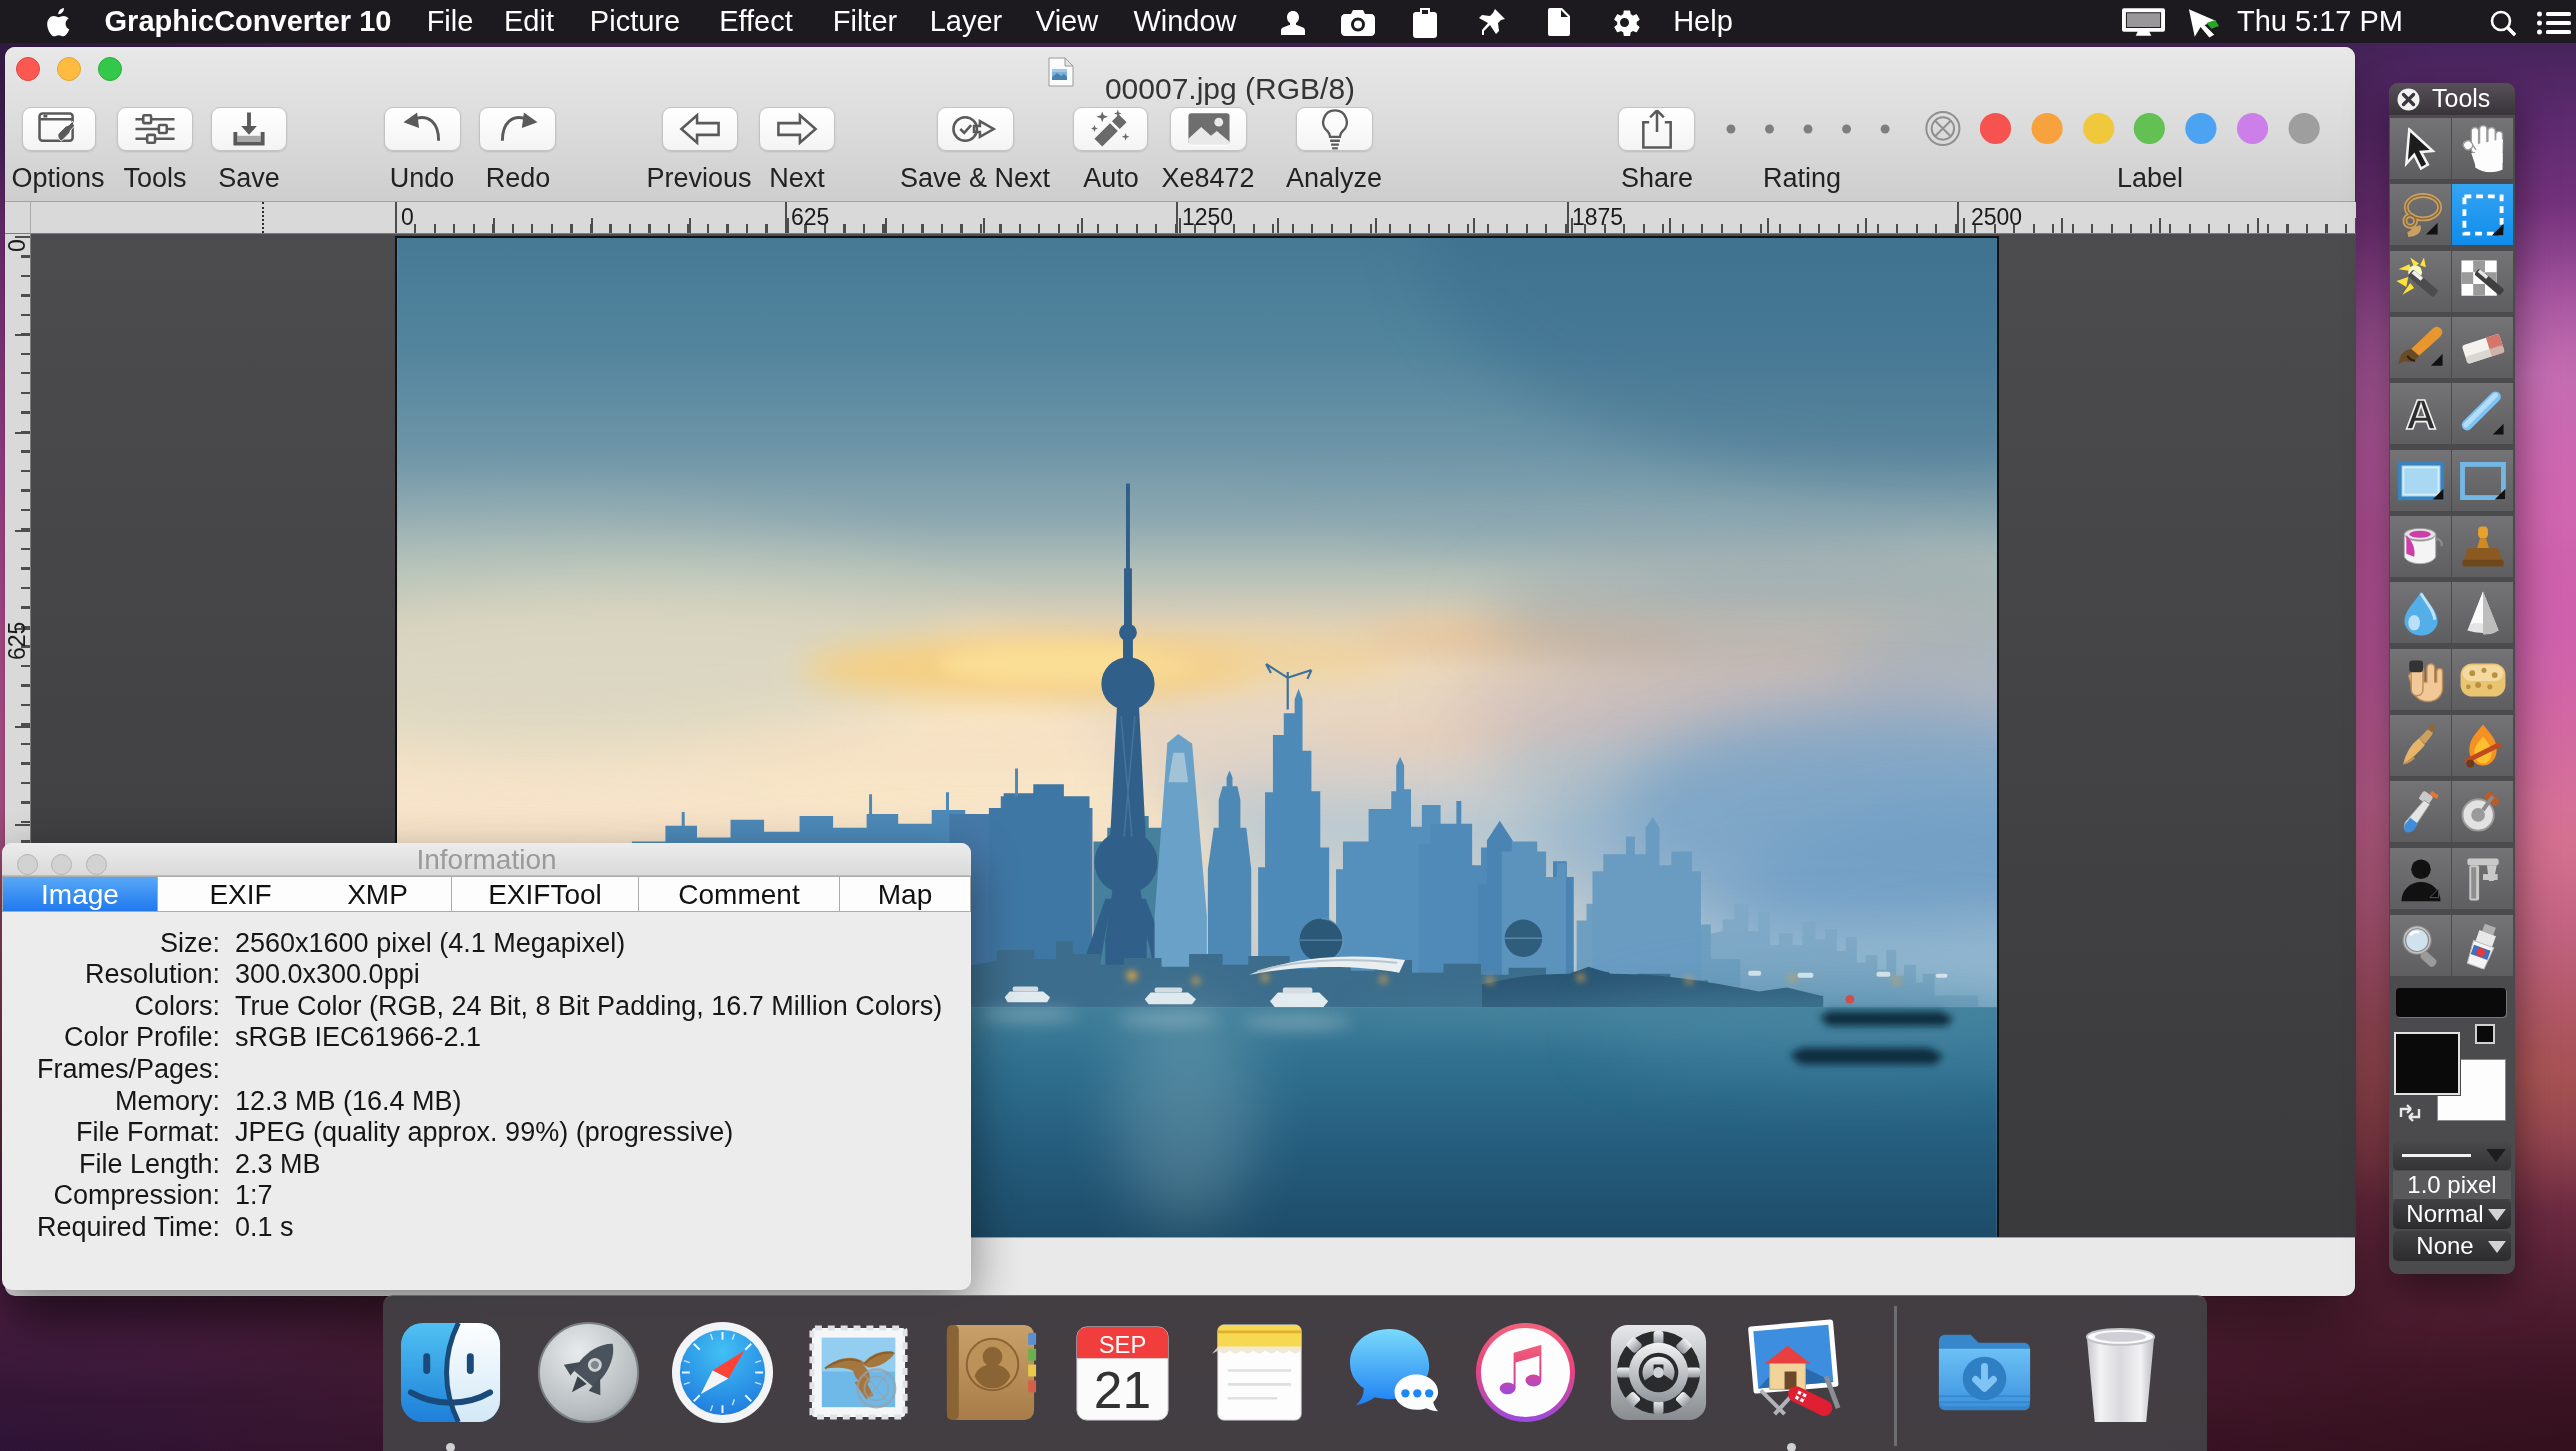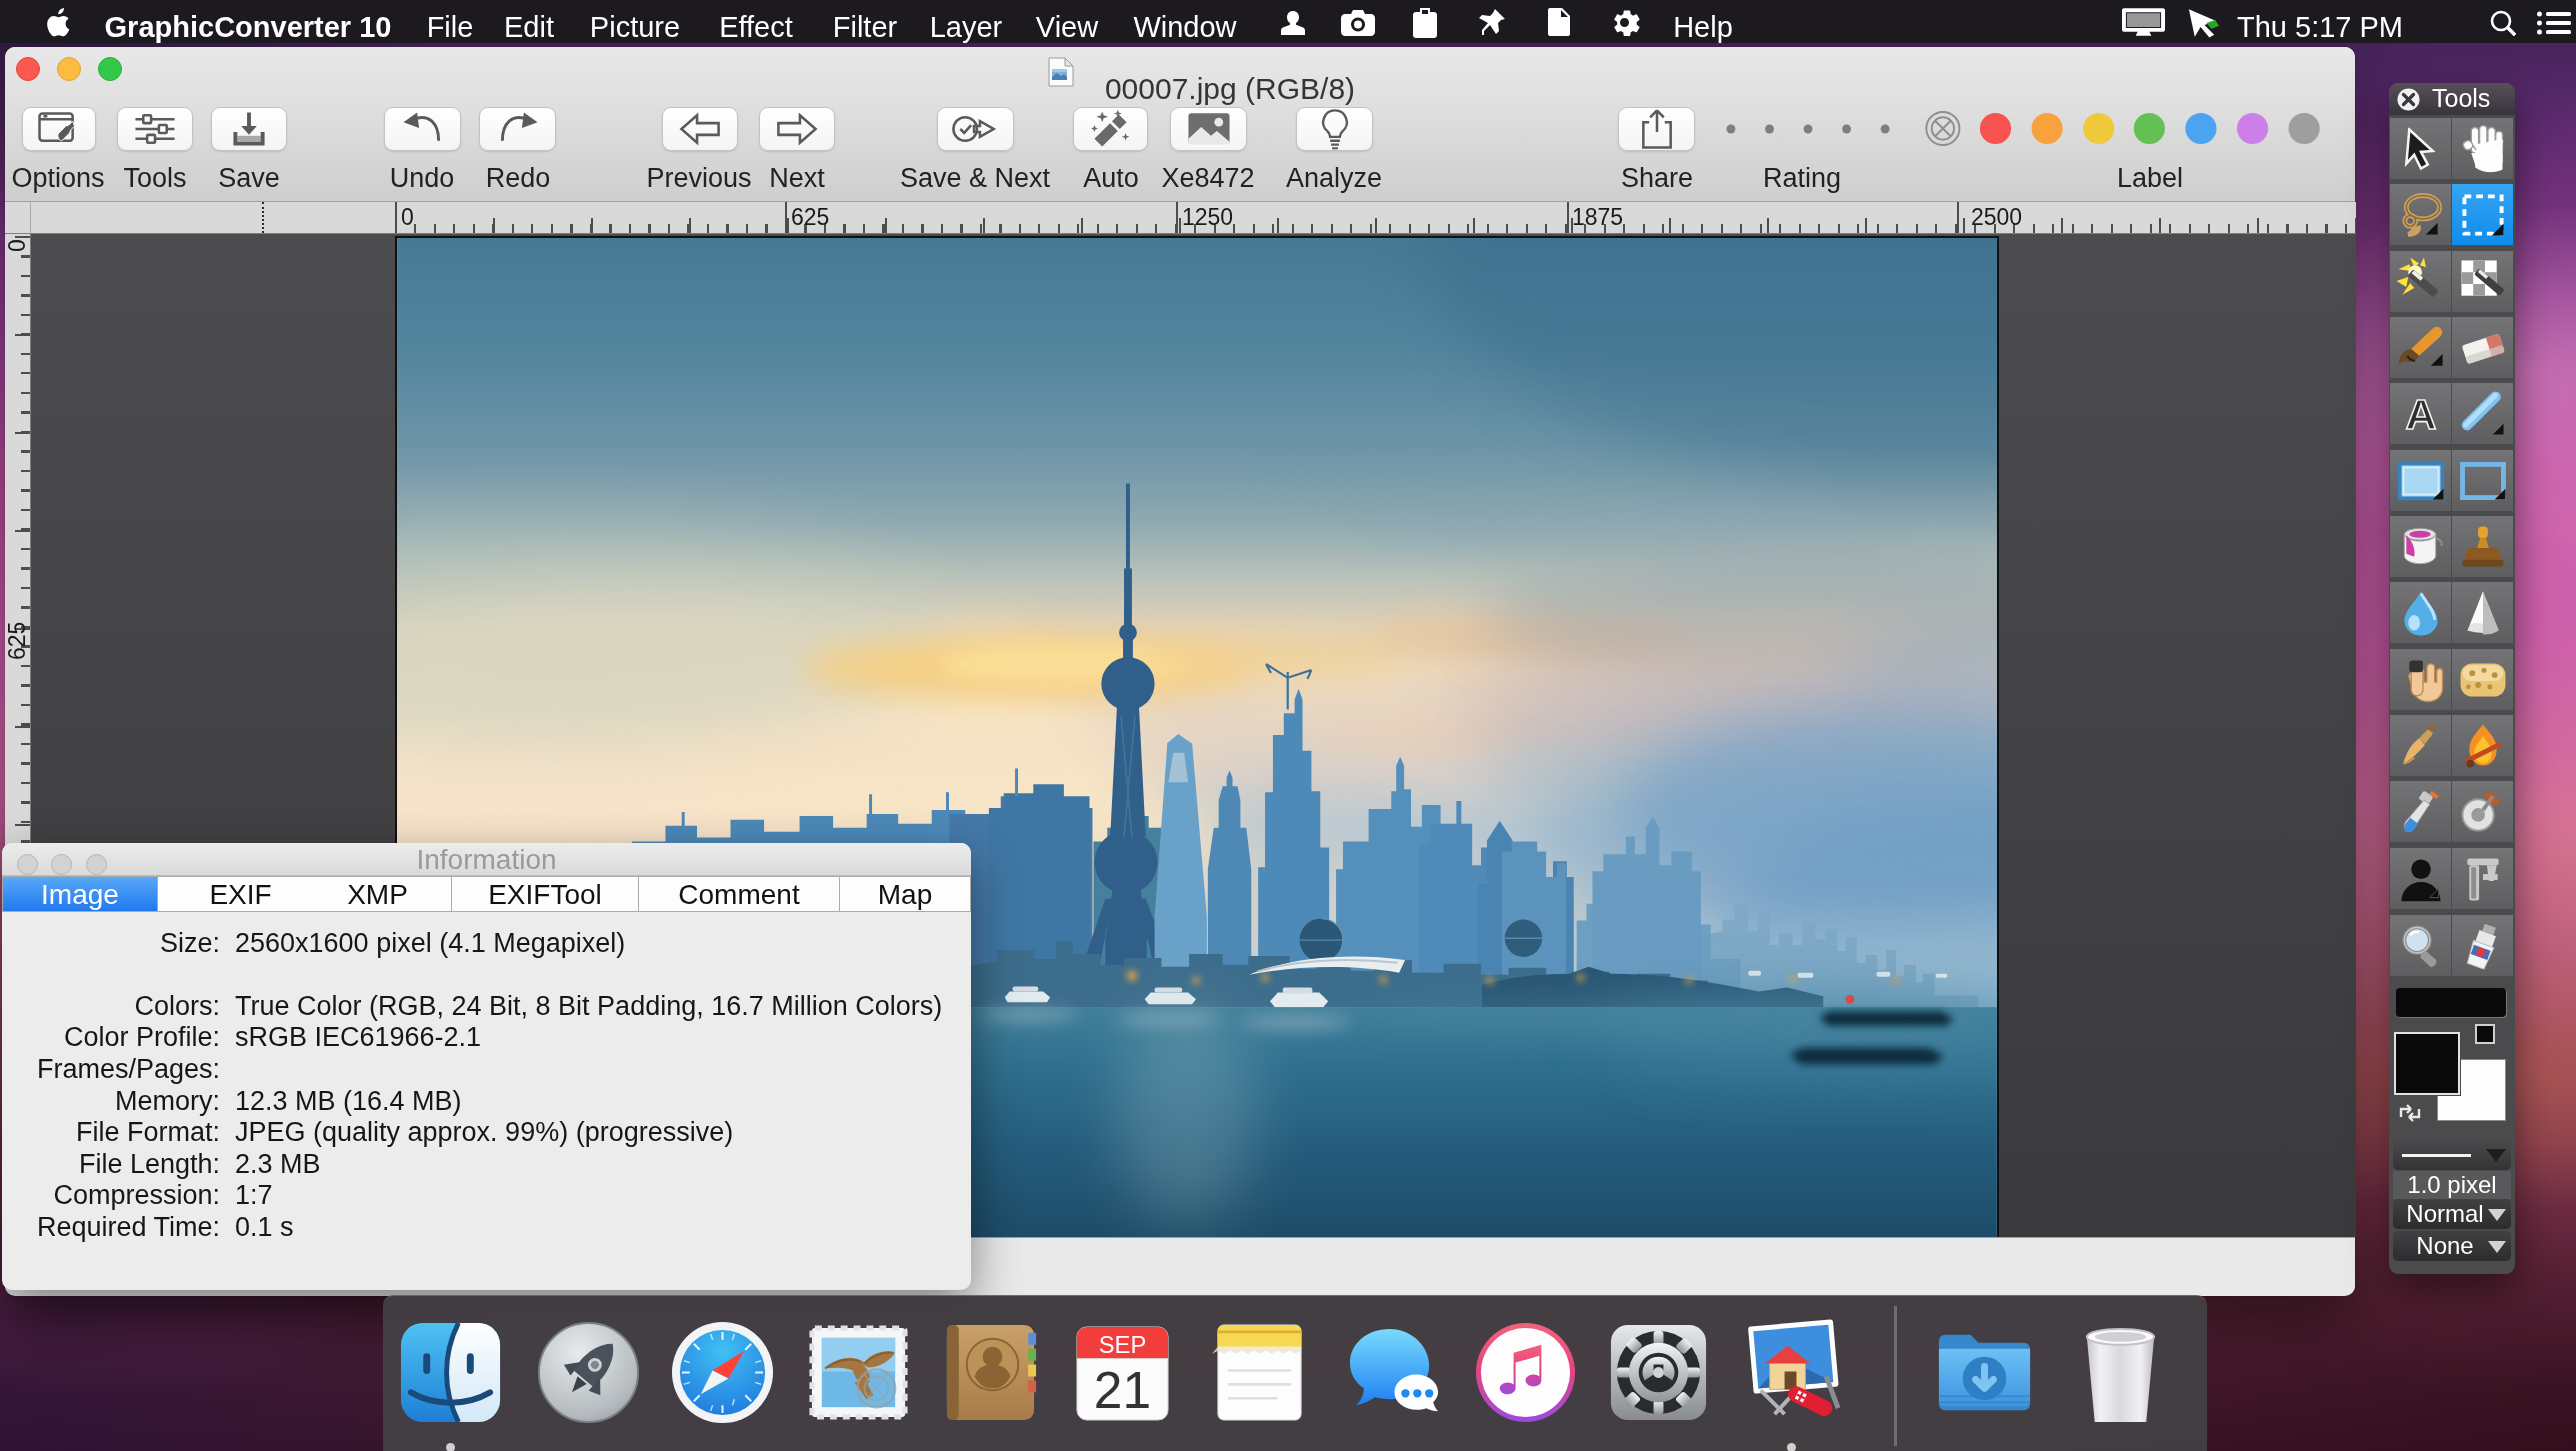--- a/index.html
+++ b/index.html
@@ -34,21 +34,21 @@
 }
 #rulcorner{position:absolute;left:0;top:155px;width:26px;height:32px;background:#d9d9d9;border-bottom:1px solid #7d7d7d;border-right:1px solid #aaa}
 #rulv{position:absolute;left:0;top:187px;width:26px;height:1003px;background:#d9d9d9;border-right:1px solid #7d7d7d}
 .rnum{position:absolute;top:2px;font-size:23px;color:#1a1a1a}
 .rnumv{position:absolute;left:-1px;font-size:23px;color:#1a1a1a;transform:rotate(-90deg);transform-origin:left top}
 #canvas{position:absolute;left:26px;top:187px;width:2325px;height:1003px;background:linear-gradient(180deg,#4c4c4e,#3a3a3c)}
 #bstrip{position:absolute;left:0;top:1190px;width:2350px;height:58px;background:#e9e9e9;border-top:1px solid #9f9f9f;border-radius:0 0 10px 10px}
 #photo{position:absolute;left:364px;top:2px;width:1604px;height:1003px;border:2px solid #111;background:#6f9cb4}
 
 #menubar{position:absolute;left:0;top:0;width:2576px;height:43px;background:#1d1a1f;color:#fff}
-.mi{position:absolute;top:6px;height:43px;line-height:43px;font-size:29px;transform:translateX(-50%);white-space:nowrap}
+.mi{position:absolute;top:0;height:43px;line-height:43px;font-size:29px;transform:translateX(-50%);white-space:nowrap}
 
 #tools{position:absolute;left:2389px;top:83px;width:126px;height:1191px;border-radius:9px;
 background:#4b4b4d;box-shadow:0 15px 39px rgba(0,0,0,.5)}
 #ttitle{position:absolute;left:0;top:0;width:126px;height:32px;border-radius:9px 9px 0 0;
 background:linear-gradient(180deg,#575058,#39333c);color:#fff;font-size:25px;}
 .tcell{position:absolute;width:61px;height:61px;background:linear-gradient(180deg,#747476,#5e5e60)}
 .tcell.sel{background:linear-gradient(180deg,#35a4f4,#0f8ceb)}
 
 #info{position:absolute;left:2px;top:843px;width:969px;height:447px;border-radius:10px;background:#ececec;
 box-shadow:0 18px 49px rgba(0,0,0,.45)}
@@ -661,20 +661,24 @@
   <div class="itab sel" style="left:0;width:156px;border-left:1px solid #ababab">Image</div>
   <div class="itab" style="left:156px;width:166px">EXIF</div>
   <div class="itab" style="left:302px;width:148px">XMP</div>
   <div class="itab" style="left:450px;width:187px">EXIFTool</div>
   <div class="itab" style="left:637px;width:201px">Comment</div>
   <div class="itab" style="left:838px;width:131px">Map</div>
   <div class="irow" style="top:85px">
       <span class="ilab">Size:</span>
       <span class="ival">2560x1600 pixel (4.1 Megapixel)</span>
     </div>
+  <div class="irow" style="top:116px">
+      <span class="ilab">Resolution:</span>
+      <span class="ival">300.0x300.0ppi</span>
+    </div>
   <div class="irow" style="top:148px">
       <span class="ilab">Colors:</span>
       <span class="ival">True Color (RGB, 24 Bit, 8 Bit Padding, 16.7 Million Colors)</span>
     </div>
   <div class="irow" style="top:179px">
       <span class="ilab">Color Profile:</span>
       <span class="ival">sRGB IEC61966-2.1</span>
     </div>
   <div class="irow" style="top:211px">
       <span class="ilab">Frames/Pages:</span>

